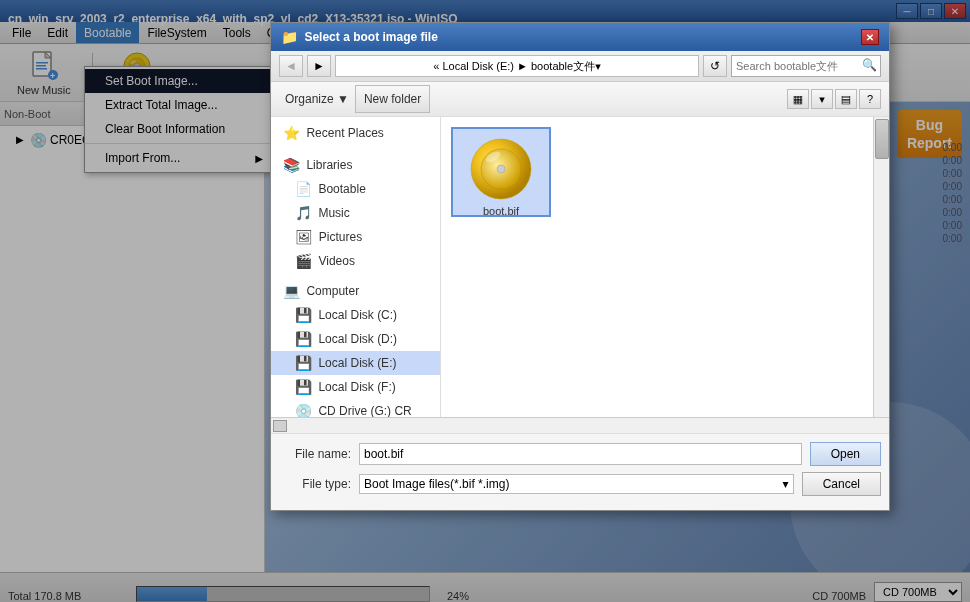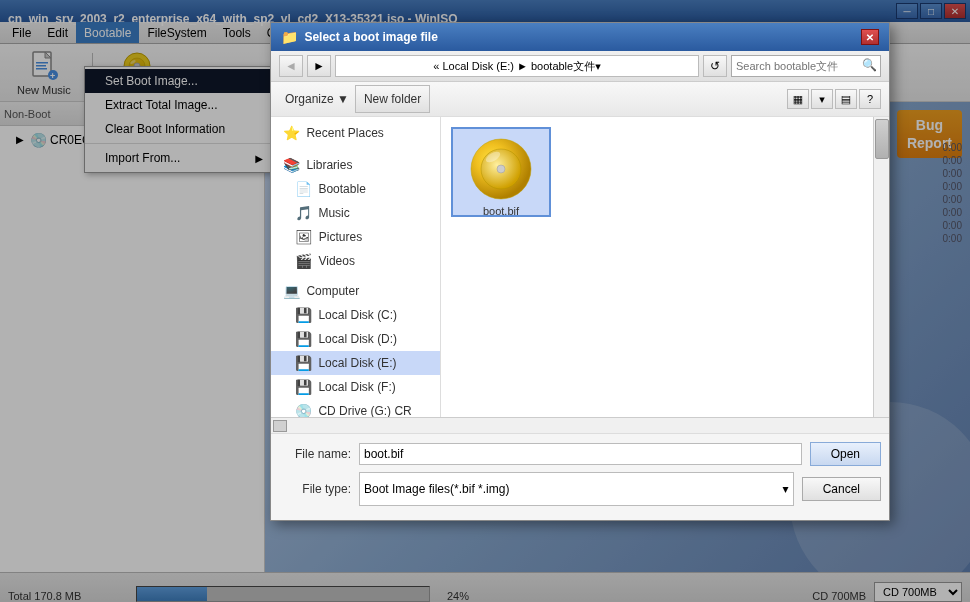--- a/index.html
+++ b/index.html
@@ -391,21 +391,21 @@
     }
     .file-footer-label {
       width: 80px; font-size: 12px; color: #333; text-align: right; padding-right: 8px;
     }
     .file-footer-input {
       flex: 1; height: 22px;
       border: 1px solid #bbb; padding: 0 4px;
       font-size: 12px;
     }
     .file-footer-dropdown {
-      flex: 1; height: 34px;
+      flex: 1; height: 20px;
       border: 1px solid #bbb; padding: 0 4px;
       font-size: 12px; background: white;
       display: flex; align-items: center; justify-content: space-between;
       cursor: pointer;
     }
     .footer-btn {
       padding: 4px 20px;
       border: 1px solid #aaa;
       background: linear-gradient(to bottom, #f8f8f8, #e0e0e0);
       cursor: pointer;

